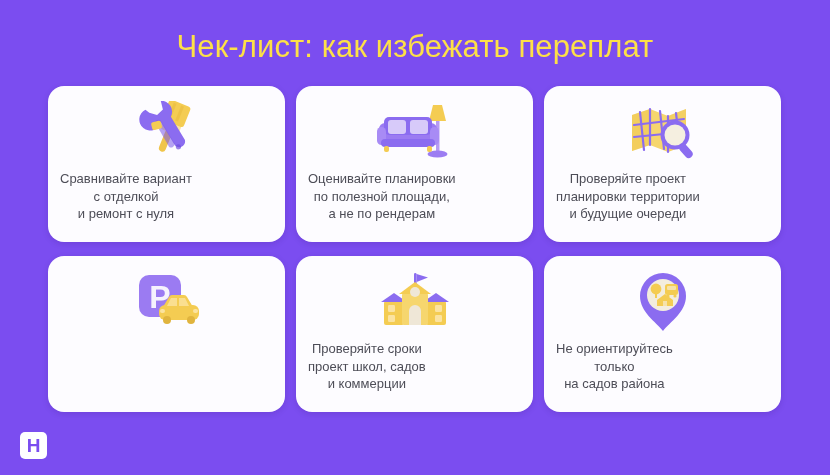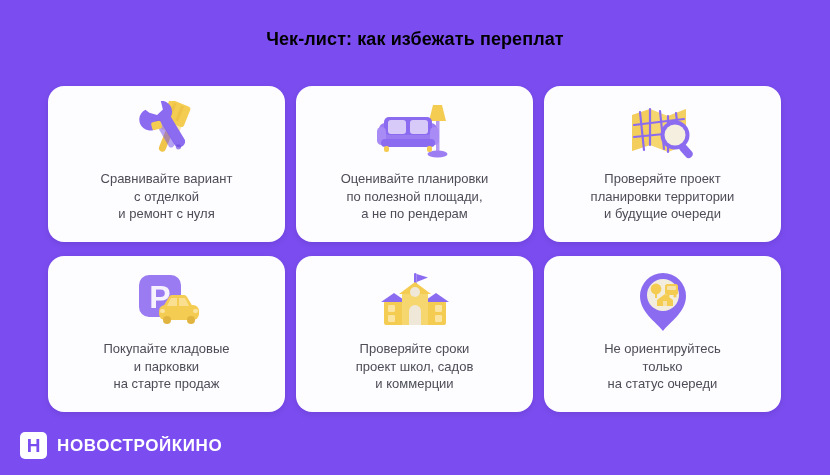--- a/index.html
+++ b/index.html
@@ -11,23 +11,23 @@
   }
 
   .poster{
     position:absolute;inset:0;
     background:#7b4df0;
     display:flex;flex-direction:column;
   }
 
   .title{
     text-align:center;
-    color:#000000;
-    font-size:18px;
-    font-weight:bold;
+    color:#fde047;
+    font-size:31px;
+    font-weight:normal;
     letter-spacing:.1px;
     margin-top:30px;
     margin-bottom:0;
     line-height:1.1;
   }
 
   .grid{
     position:absolute;
     left:48px;top:86px;
     width:736px;
@@ -36,21 +36,21 @@
     grid-template-rows:repeat(2,156px);
     column-gap:11px;
     row-gap:14px;
   }
 
   .card{
     background:#fdfcff;
     border-radius:16px;
     box-shadow:0 2px 6px rgba(40,10,90,.14);
     display:flex;flex-direction:column;
-    align-items:center;
+    align-items:flex-start;
     padding-top:14px;
     box-sizing:border-box;
   }
 
   .icon-wrap{
     height:64px;width:100%;
     display:flex;align-items:center;justify-content:center;
     margin-bottom:6px;
   }
   .icon-wrap svg{display:block;}
@@ -180,23 +180,20 @@
           <path d="M32 36 L38 26 a4 4 0 0 1 3 -2 l12 0 a4 4 0 0 1 3 2 l6 10 z" fill="#f4cc52"></path>
           <rect x="28" y="34" width="40" height="15" rx="6" fill="#f4cc52"></rect>
           <path d="M40 27 l-4 8 l10 0 l0 -8 z" fill="#fbe3a0" opacity=".8"></path>
           <path d="M48 27 l0 8 l10 0 l-4 -8 z" fill="#fbe3a0" opacity=".8"></path>
           <circle cx="36" cy="49" r="4" fill="#e0b43e"></circle>
           <circle cx="60" cy="49" r="4" fill="#e0b43e"></circle>
           <rect x="29" y="38" width="5" height="4" rx="2" fill="#fbe3a0"></rect>
           <rect x="62" y="38" width="5" height="4" rx="2" fill="#fbe3a0"></rect>
         </svg>
       </div>
-      <div class="card-text">Покупайте кладовые
-и парковки
-на старте продаж</div>
     </div>
 
     <div class="card">
       <div class="icon-wrap">
         <svg width="74" height="62" viewBox="0 0 74 62">
 
           <rect x="36" y="2" width="2.6" height="14" rx="1.3" fill="#8b6cf0"></rect>
           <path d="M38.6 3 L50 6.5 L38.6 11 Z" fill="#8b6cf0"></path>
 
           <rect x="6" y="30" width="20" height="24" rx="2" fill="#f4cc52"></rect>
@@ -232,23 +229,22 @@
           <rect x="34" y="15" width="9" height="4" rx="1" fill="#f6e2a8"></rect>
           <circle cx="35" cy="25" r="1.6" fill="#f4cc52"></circle>
           <circle cx="42" cy="25" r="1.6" fill="#f4cc52"></circle>
 
           <path d="M24 29 L32 23 L40 29 L40 35 L24 35 Z" fill="#f4cc52"></path>
           <rect x="30" y="30" width="4" height="5" fill="#f6e2a8"></rect>
         </svg>
       </div>
       <div class="card-text">Не ориентируйтесь
 только
-на статус очереди</div>
+на садов района</div>
     </div>
 
   </div>
 
   <div class="footer">
     <div class="logo-mark">Н</div>
-    <div class="logo-text">НОВОСТРОЙКИНО</div>
   </div>
 
 </div>
 
 </body></html>

